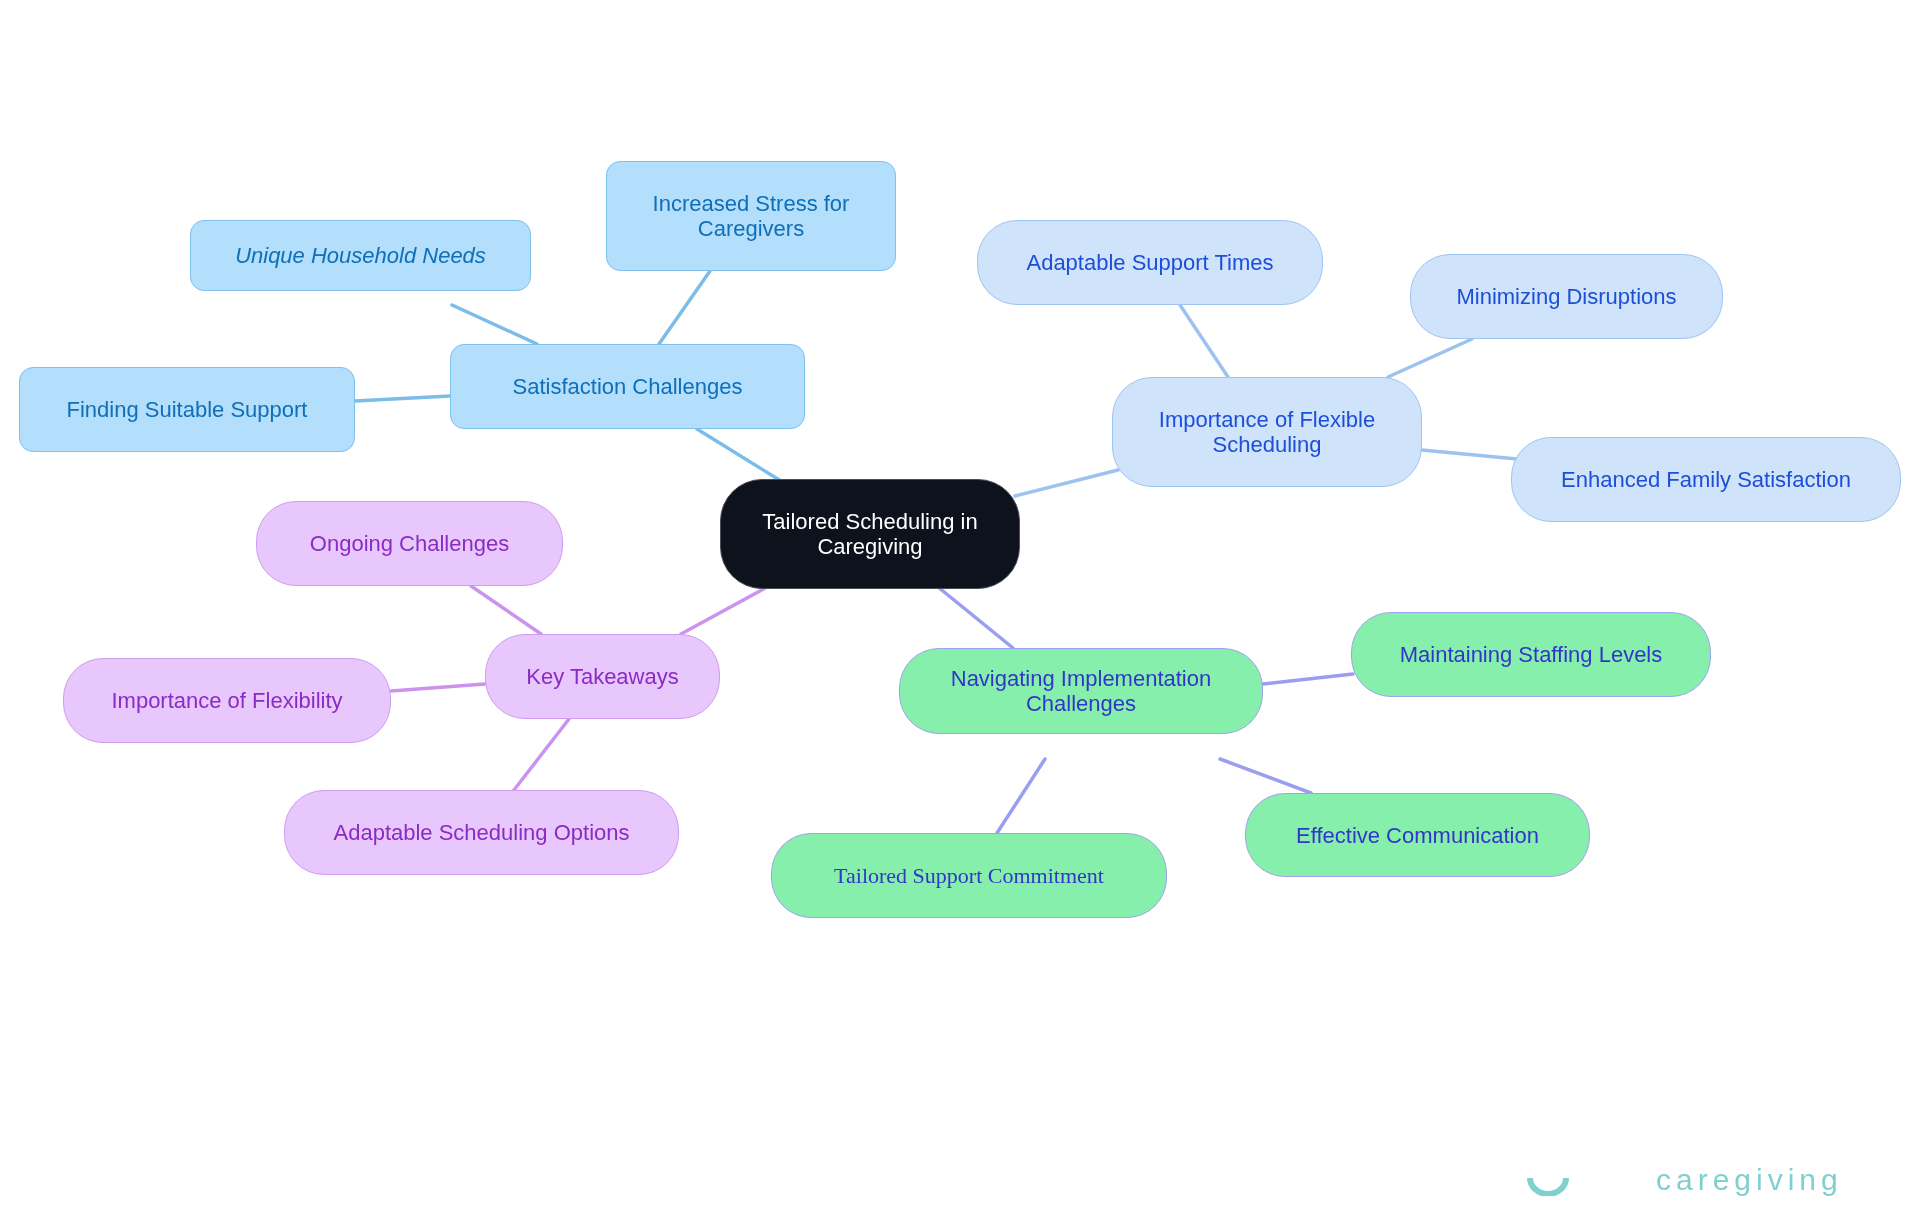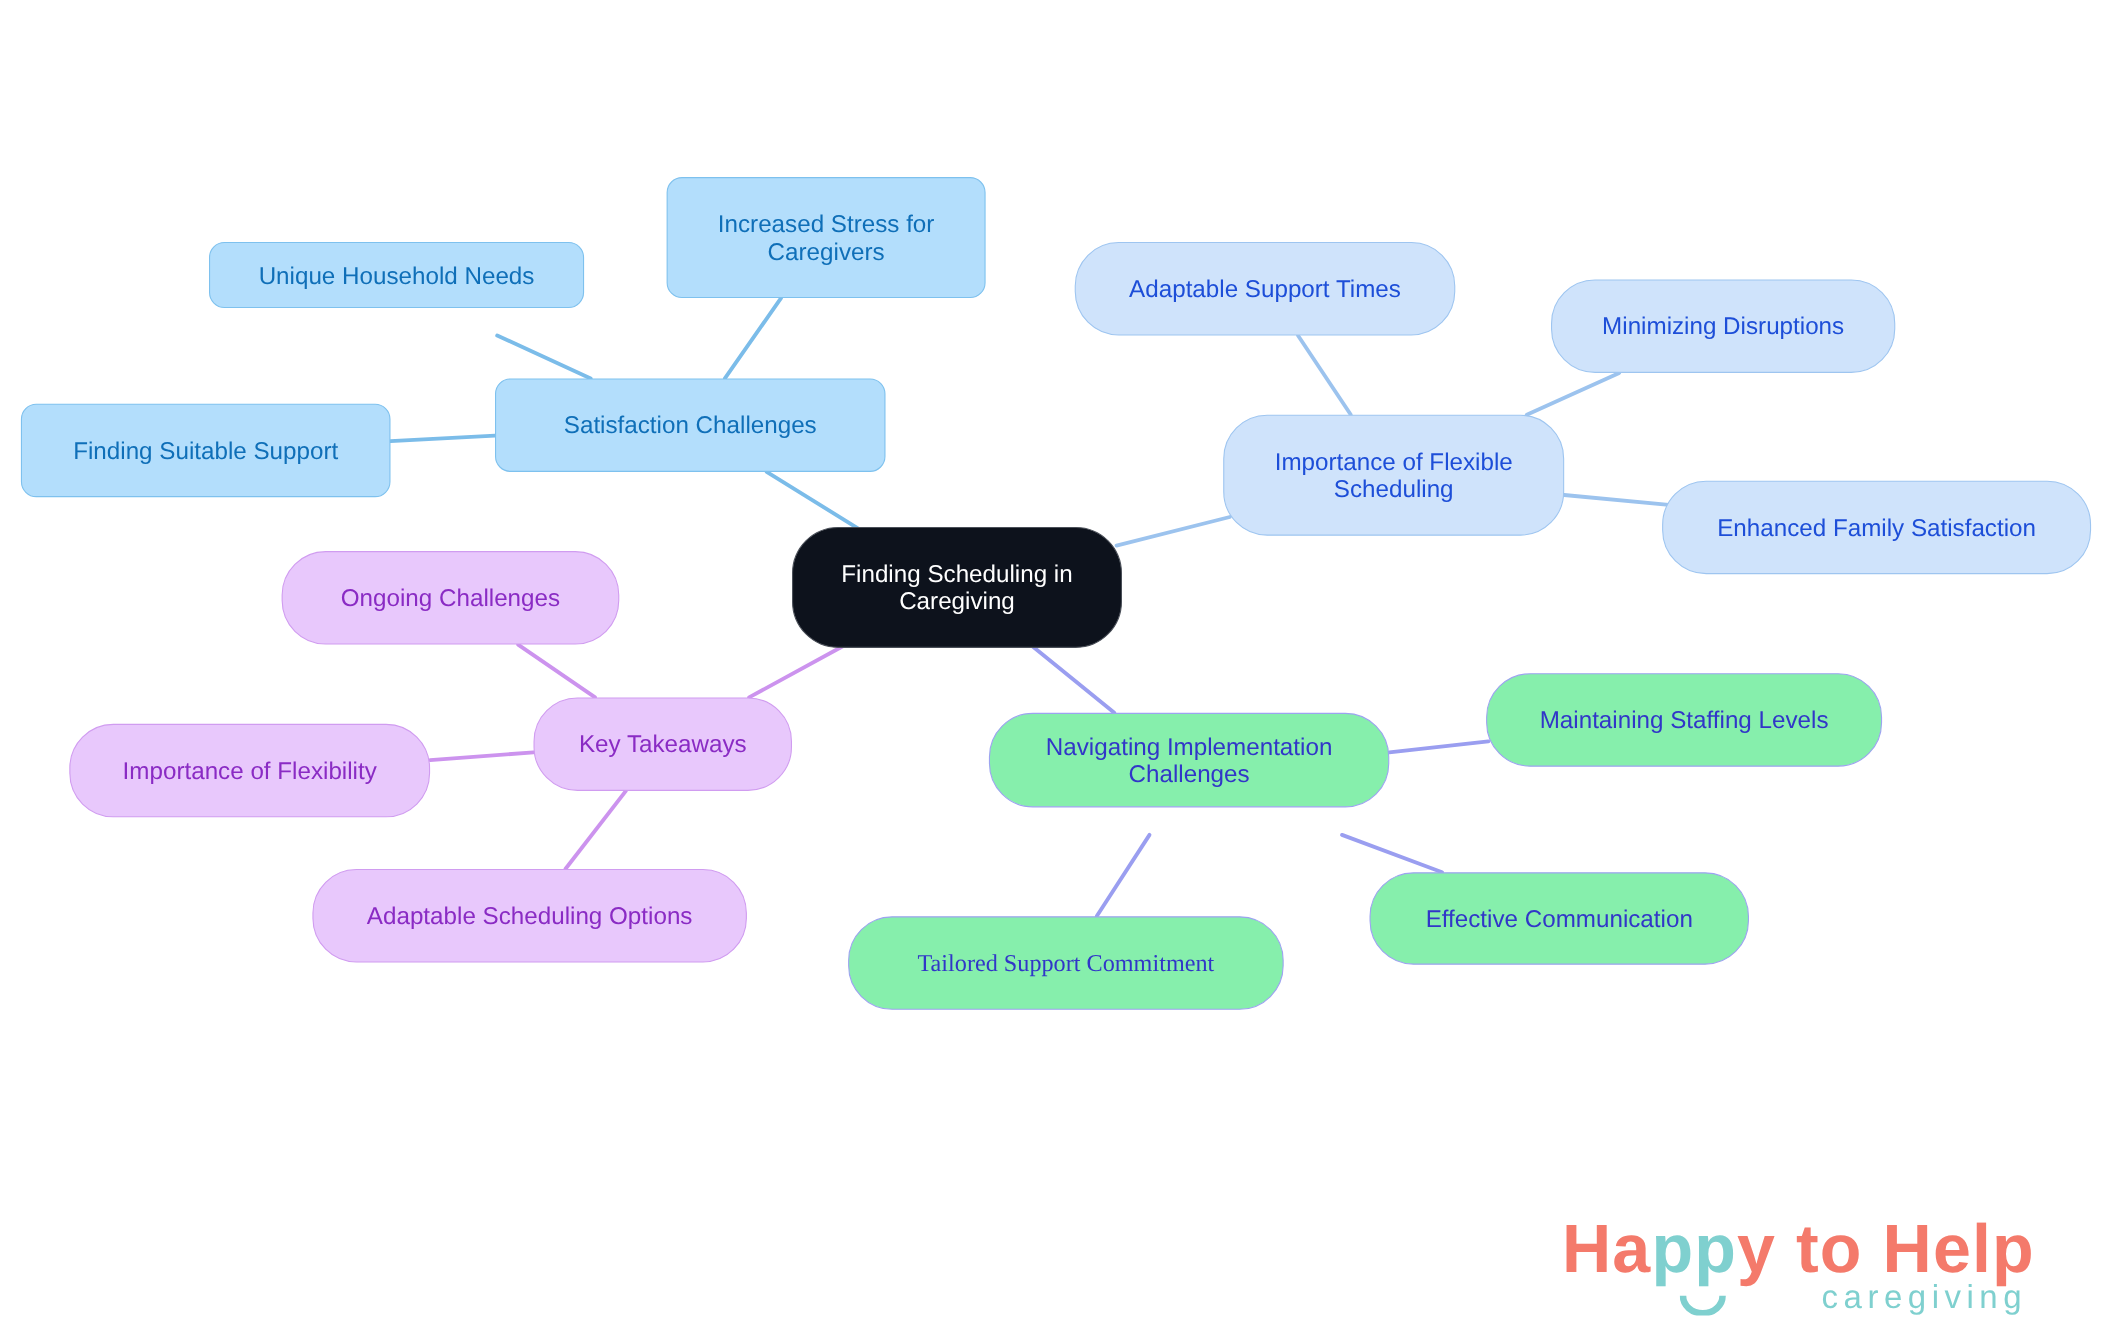--- a/index.html
+++ b/index.html
@@ -49,35 +49,35 @@
     <line x1="569" y1="719" x2="514" y2="790" stroke="#cc93ee"></line>
 
     <line x1="1263" y1="684" x2="1353" y2="674" stroke="#9a9ef0"></line>
     <line x1="1220" y1="759" x2="1311" y2="793" stroke="#9a9ef0"></line>
     <line x1="1045" y1="759" x2="997" y2="833" stroke="#9a9ef0"></line>
   </g>
 </svg>
 
 <div class="node root" style="left:720px;top:479px;width:300px;height:110px;">
   <div>
-    <span>Finding Scheduling in</span>
+    <span>Tailored Scheduling in</span>
     <span>Caregiving</span>
   </div>
 </div>
 
 <div class="node b1" style="left:450px;top:344px;width:355px;height:85px;">
   <span>Satisfaction Challenges</span>
 </div>
 <div class="node b1" style="left:606px;top:161px;width:290px;height:110px;">
   <div>
     <span>Increased Stress for</span>
     <span>Caregivers</span>
   </div>
 </div>
-<div class="node b1" style="left:190px;top:220px;width:341px;height:60px;">
+<div class="node b1" style="left:190px;top:220px;width:341px;height:71px;font-style:italic;">
   <span>Unique Household Needs</span>
 </div>
 <div class="node b1" style="left:19px;top:367px;width:336px;height:85px;">
   <span>Finding Suitable Support</span>
 </div>
 
 <div class="node b2" style="left:1112px;top:377px;width:310px;height:110px;">
   <div>
     <span>Importance of Flexible</span>
     <span>Scheduling</span>
@@ -116,20 +116,17 @@
   <span>Maintaining Staffing Levels</span>
 </div>
 <div class="node b4" style="left:1245px;top:793px;width:345px;height:84px;">
   <span>Effective Communication</span>
 </div>
 <div class="node b4" style="left:771px;top:833px;width:396px;height:85px;font-family:Liberation Serif, serif;">
   <span>Tailored Support Commitment</span>
 </div>
 
 <div class="logo">
-  <div class="logo-main">
-    <span style="color:#f47a6b;">Ha</span><span style="color:#7fd0cf;">pp</span><span style="color:#f47a6b;">y to Help</span>
-  </div>
   <svg class="smile" viewBox="0 0 42 20" xmlns="http://www.w3.org/2000/svg">
     <path d="M3 2 A18 16 0 0 0 39 2" stroke="#7fd0cf" stroke-width="6" fill="none" stroke-linecap="butt"></path>
   </svg>
   <div class="logo-sub" style="color:#7fd0cf;">caregiving</div>
 </div>
 
 </body></html>

